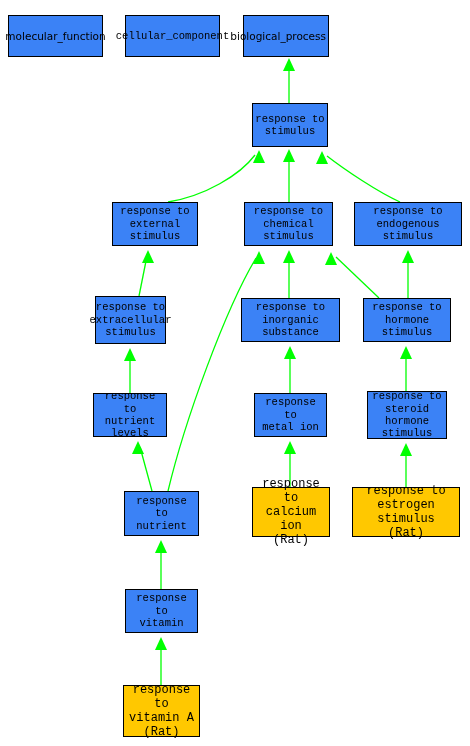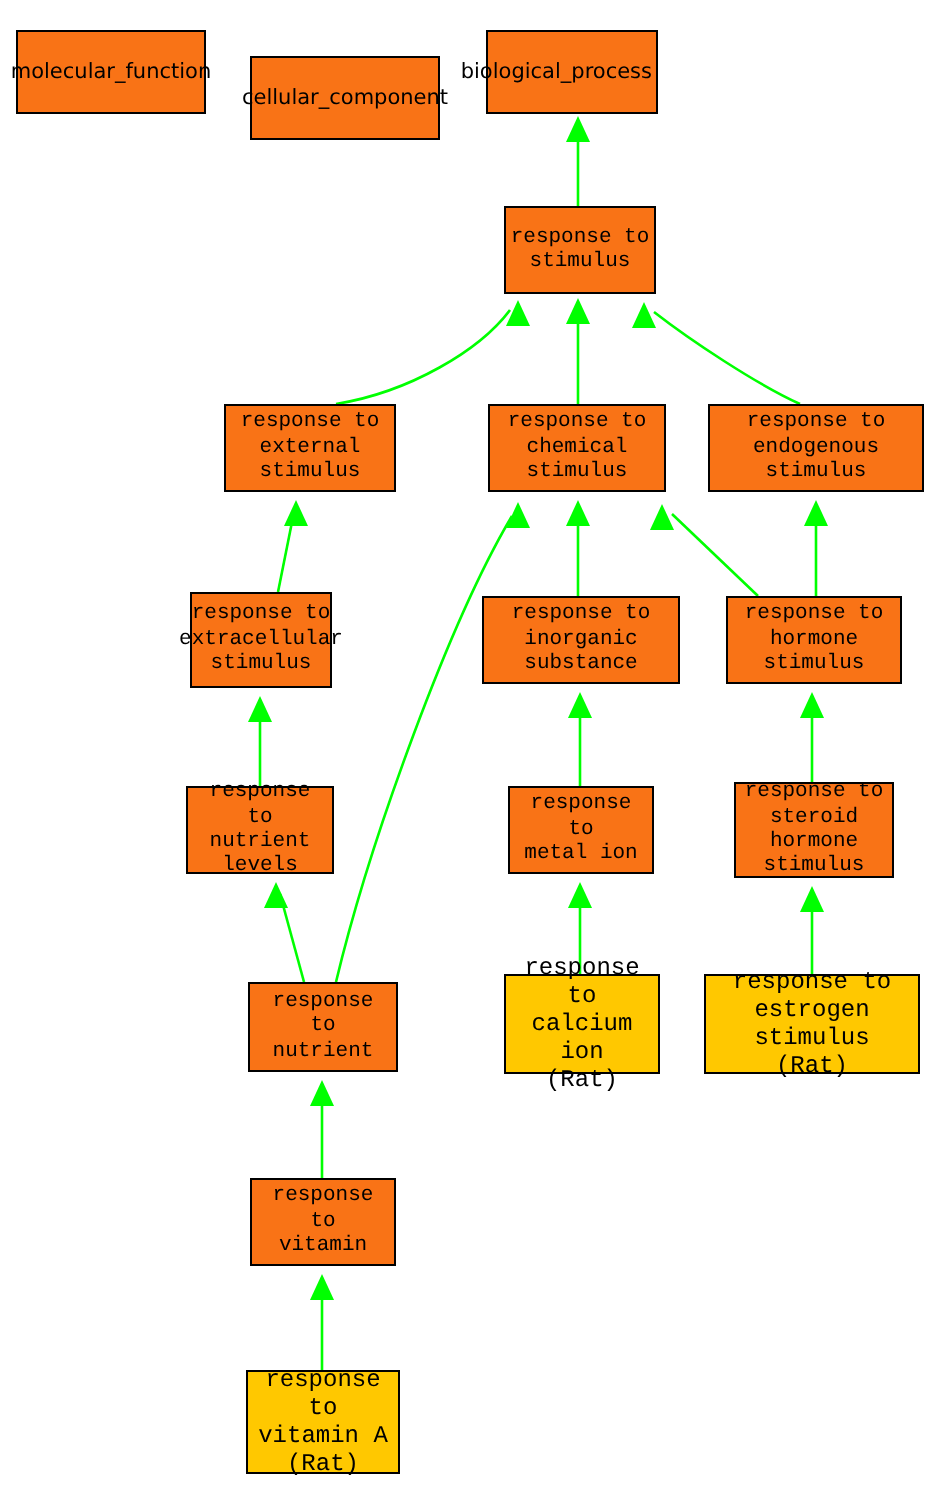--- a/index.html
+++ b/index.html
@@ -20,21 +20,21 @@
     left: 0;
     top: 0;
     width: 470px;
     height: 746px;
     pointer-events: none;
   }
   .node {
     position: absolute;
     box-sizing: border-box;
     border: 1px solid #000000;
-    background: #f97316;
+    background: #3b82f6;
     display: flex;
     align-items: center;
     justify-content: center;
     text-align: center;
     line-height: 1.18;
     color: #000000;
     z-index: 2;
   }
   .node .lbl {
     display: block;
@@ -126,21 +126,21 @@
       <g>
         <path d="M 161 589 L 161 546" stroke="#00ff00" stroke-width="1.3" fill="none"></path>
         <polygon points="155,553 161,540 167,553" fill="#00ff00"></polygon>
       </g>
     </svg>
 
   <div id="node-layer">
       <div class="node root" style="left: 8px; top: 15px; width: 95px; height: 42px;">
         <span class="lbl">molecular_function</span>
       </div>
-      <div class="node root" style="left: 125px; top: 28px; width: 95px; height: 42px;">
+      <div class="node root" style="left: 125px; top: 15px; width: 95px; height: 42px; font-family: Liberation Mono, monospace;">
         <span class="lbl">cellular_component</span>
       </div>
       <div class="node root" style="left: 243px; top: 15px; width: 86px; height: 42px; justify-content: flex-end;">
         <span class="lbl">biological_process</span>
       </div>
       <div class="node term" style="left: 252px; top: 103px; width: 76px; height: 44px;">
         <span class="lbl">response to
 stimulus</span>
       </div>
       <div class="node term" style="left: 112px; top: 202px; width: 86px; height: 44px;">

